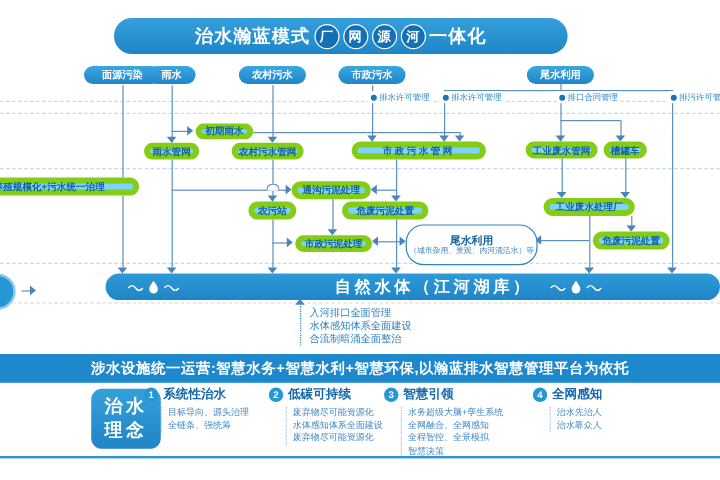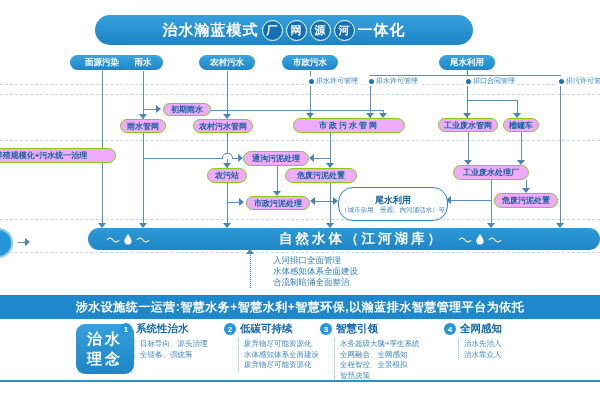--- a/index.html
+++ b/index.html
@@ -15,21 +15,21 @@
   
   .ar{position:absolute;width:0;height:0;border:4px solid transparent;}
   .ar.d{border-top:5px solid #4a84b8;border-bottom:0;}
   .ar.u{border-bottom:5px solid #4a84b8;border-top:0;}
   .ar.r{border-left:5px solid #4a84b8;border-right:0;}
   .ar.l{border-right:5px solid #4a84b8;border-left:0;}
   
   .pill{position:absolute;display:flex;align-items:center;justify-content:center;
         border-radius:9px;font-weight:bold;white-space:nowrap;box-sizing:border-box;}
   .sp{background:linear-gradient(#3aa6df,#1f86c8);color:#fff;font-size:8.5px;height:15px;}
-  .lp{background:#f0abfc;border:1px solid #84cc16;color:#12619f;font-size:8px;height:14px;text-align:right;}
+  .lp{background:#7dd3fc;border:5px solid #84cc16;color:#12619f;font-size:8px;height:14px;text-align:right;}
   
   .titlebar{position:absolute;left:95px;top:15px;width:378px;height:30px;border-radius:16px;
         background:linear-gradient(#35a0dc,#1f85c6);display:flex;align-items:center;justify-content:center;
         gap:3px;color:#fff;font-weight:bold;font-size:15px;letter-spacing:1px;}
   .tc{width:19px;height:19px;border-radius:50%;background:#1470b4;border:1.5px solid #fff;
         display:flex;align-items:center;justify-content:center;font-size:11px;letter-spacing:0;flex:none;}
   
   .permit{position:absolute;display:flex;align-items:center;gap:2px;height:10px;background:#fff;
         padding:0 2px;font-size:7px;color:#2f86c4;white-space:nowrap;}
   .permit .pd{width:5px;height:5px;border-radius:50%;background:#1b74b6;flex:none;}
@@ -42,21 +42,21 @@
   
   .band{position:absolute;left:88px;top:228px;width:512px;height:22px;border-radius:11px;
         background:linear-gradient(#2e9ad8,#1f85c6);}
   .band .btxt{position:absolute;left:130px;right:95px;top:0;height:22px;line-height:22px;
         text-align:center;color:#fff;font-weight:bold;font-size:13.5px;letter-spacing:3px;white-space:nowrap;}
   .wave{position:absolute;top:5px;}
   .edgecircle{position:absolute;left:-17px;top:228px;width:30px;height:30px;border-radius:50%;
         background:#2596d6;border:2px solid #8cc5ea;box-sizing:border-box;}
   
   .rnotes{position:absolute;left:250px;top:255px;border-left:1px dotted #2b7fc0;padding-left:7px;}
-  .rnotes div{font-size:8.5px;color:#2b7fc0;line-height:11px;white-space:nowrap;margin-left:15px;}
+  .rnotes div{font-size:8.5px;color:#2b7fc0;line-height:11px;white-space:nowrap;}
   
   .banner{position:absolute;left:0;top:295px;width:600px;height:24px;background:#1e88cd;
         display:flex;align-items:center;justify-content:center;color:#fff;font-weight:bold;
         font-size:12px;letter-spacing:0.5px;}
   
   .philbox{position:absolute;left:76px;top:324px;width:58px;height:50px;border-radius:9px;
         background:linear-gradient(#36a0dc,#1f85c6);color:#fff;font-size:15px;font-weight:bold;
         letter-spacing:3px;line-height:20px;display:flex;flex-direction:column;align-items:center;justify-content:center;}
   .pcol{position:absolute;top:322px;}
   .phead{display:flex;align-items:center;}

